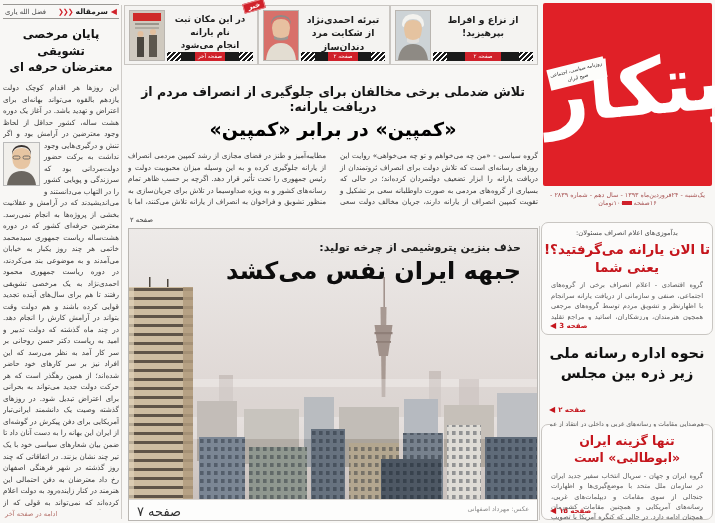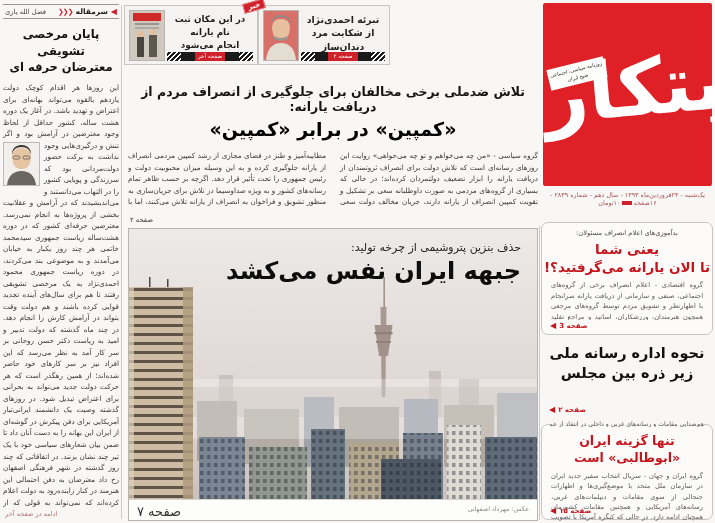--- a/index.html
+++ b/index.html
@@ -58,21 +58,21 @@
   #lead{position:absolute;left:128px;top:84px;width:410px;height:140px;}
   .lead-kick{font-weight:bold;font-size:12.5px;text-align:center;color:#151515;}
   .lead-hl{font-weight:bold;font-size:19px;text-align:center;color:#000;margin-top:4px;letter-spacing:-.5px;}
   .lead-cols{display:flex;gap:14px;margin-top:10px;height:56px;overflow:hidden;}
   .lead-col{flex:1;font-size:7.2px;line-height:1.6;text-align:justify;color:#3c3c3c;}
   .lead-page{position:absolute;left:2px;bottom:0;font-size:6.8px;color:#333;}
   
   #photobox{position:absolute;left:128px;top:228px;width:410px;height:293px;border:1px solid #b9b6b2;
             background:#fff;box-sizing:border-box;}
   #photobox svg{display:block;}
-  .ph-kick{position:absolute;right:16px;top:12px;font-size:11px;font-weight:normal;color:#222;}
+  .ph-kick{position:absolute;right:16px;top:12px;font-size:11px;font-weight:bold;color:#222;}
   .ph-hl{position:absolute;right:16px;top:28px;font-size:24px;font-weight:bold;color:#0d0d0d;}
   .caption{position:absolute;left:0;right:0;bottom:0;height:20px;background:#fdfdfc;border-top:1px solid #d8d5d1;}
   .credit{position:absolute;right:8px;top:5px;font-size:6.4px;color:#8a8a8a;}
   .ph-page{position:absolute;left:8px;top:4px;font-size:13px;color:#333;}
 </style>
 </head>
 <body>
 
 <div id="page">
 
@@ -100,20 +100,38 @@
           <rect x="9" y="13" width="7" height="3" rx="1.5" fill="none" stroke="#555" stroke-width="0.8"></rect>
           <rect x="19" y="13" width="7" height="3" rx="1.5" fill="none" stroke="#555" stroke-width="0.8"></rect>
           <path d="M3 42 Q5 28 17.5 28 Q30 28 32 42 Z" fill="#6b6660"></path>
         </svg>
       </span>
       <span>تنش و درگیری‌هایی وجود نداشت به برکت حضور دولت‌مردانی بود که سرزندگی و پویایی کشور را در التهاب می‌دانستند و می‌اندیشیدند که در آرامش و عقلانیت بخشی از پروژه‌ها به انجام نمی‌رسد. معترضین حرفه‌ای کشور که در دوره هشت‌ساله ریاست جمهوری سیدمحمد خاتمی هر چند روز یکبار به خیابان می‌آمدند و به موضوعی بند می‌کردند، در دوره ریاست جمهوری محمود احمدی‌نژاد به یک مرخصی تشویقی رفتند تا هم برای سال‌های آینده تجدید قوایی کرده باشند و هم دولت وقت بتواند در آرامش کارش را انجام دهد. در چند ماه گذشته که دولت تدبیر و امید به ریاست دکتر حسن روحانی بر سر کار آمد به نظر می‌رسد که این افراد نیز بر سر کارهای خود حاضر شده‌اند؛ از همین رهگذر است که هر حرکت دولت جدید می‌تواند به بحرانی برای اعتراض تبدیل شود. در روزهای گذشته وصیت یک دانشمند ایرانی‌تبار آمریکایی برای دفن پیکرش در گوشه‌ای از ایران این بهانه را به دست آنان داد تا ضمن بیان شعارهای سیاسی خود با یک تیر چند نشان بزنند. در اتفاقاتی که چند روز گذشته در شهر فرهنگی اصفهان رخ داد معترضان به دفن احتمالی این هنرمند در کنار زاینده‌رود به دولت اعلام کرده‌اند که نمی‌تواند به قولی که از دولت گذشته به ارث برده وفادار بماند. البته در اعتراضات روزهای گذشته این افراد گاه بخش‌هایی از نیت اصلی خود را به مثابه نوک بیرون‌زده کوه یخ نشان می‌دادند؛ مثلاً در حالی که به دفن یک آمریکایی در ایران اعتراض می‌شد به ناگهان نسبت به احتمال برگزاری همایش اصلاح‌طلبان در شهر اصفهان نیز هشدار داده می‌شد تا مشخص شود واقعیت این اعتراضات آن نیست که بر پلاکاردها و شعارهای آنان دیده می‌شود.</span>
     </div>
     <div class="cont-note">ادامه در صفحه آخر</div>
   </div>
 
+  <div class="topcard" style="left:390px;width:146px;" dir="rtl">
+    <div class="photo">
+      <svg width="34" height="49" viewBox="0 0 34 49">
+        <rect width="34" height="49" fill="#cdd3d6"></rect>
+        <path d="M8 18 Q8 9 17 9 Q26 9 26 18 L25 24 Q23 30 17 30 Q11 30 9 24 Z" fill="#e5c3a0"></path>
+        <path d="M6 13 Q7 3 17 3 Q27 3 28 13 Q28 16 26 16 Q25 8 17 8 Q9 8 8 16 Q6 16 6 13 Z" fill="#f3f2ee"></path>
+        <path d="M11 27 Q17 31 23 27 L23 31 Q17 34 11 31 Z" fill="#e0dedb"></path>
+        <path d="M2 49 Q4 33 17 33 Q30 33 32 49 Z" fill="#8e8a84"></path>
+      </svg>
+    </div>
+    <div class="ttl">
+      <div>از نزاع و افراط</div>
+      <div>بپرهیزید!</div>
+    </div>
+    <div class="pagebar">
+      <div class="red">صفحه ۲</div>
+    </div>
+  </div>
 
   <div class="topcard" style="left:258px;width:130px;" dir="rtl">
     <div class="photo">
       <svg width="34" height="49" viewBox="0 0 34 49">
         <rect width="34" height="49" fill="#d8706a"></rect>
         <path d="M8 17 Q8 8 17 8 Q26 8 26 17 L25 23 Q23 29 17 29 Q11 29 9 23 Z" fill="#e7c0a0"></path>
         <path d="M7 14 Q7 4 17 4 Q27 4 27 14 L26 11 Q24 6 17 6 Q10 6 8 11 Z" fill="#8e8b88"></path>
         <path d="M10 25 Q17 29 24 25 L24 28 Q17 31 10 28 Z" fill="#9c9691"></path>
         <path d="M2 49 Q4 32 17 32 Q30 32 32 49 Z" fill="#e3ddd2"></path>
       </svg>
@@ -235,22 +253,22 @@
     <div class="ph-hl" dir="rtl">جبهه ایران نفس می‌کشد</div>
     <div class="caption">
       <div class="credit" dir="rtl">عکس: مهرداد اصفهانی</div>
       <div class="ph-page">صفحه ۷</div>
     </div>
   </div>
 
   <div class="teaser" style="top:222px;height:113px;" dir="rtl">
     <div class="kick">بدآموزی‌های اعلام انصراف مسئولان:</div>
     <div class="hl-red">
+      <div>تا الان یارانه می‌گرفتید؟!</div>
       <div>یعنی شما</div>
-      <div>تا الان یارانه می‌گرفتید؟!</div>
     </div>
     <div class="body" style="height:40px;">گروه اقتصادی - اعلام انصراف برخی از گروه‌های اجتماعی، صنفی و سازمانی از دریافت یارانه سرانجام با اظهارنظر و تشویق مردم توسط گروه‌های مرجعی همچون هنرمندان، ورزشکاران، اساتید و مراجع تقلید تأثیرات مثبتی بر انصراف مردم ایران داشت.</div>
     <div class="pagelink" dir="rtl">
       <span>صفحه 3</span>
       <span class="arr">◀</span>
     </div>
   </div>
 
   <div id="teaser2" style="top:344px;height:72px;" dir="rtl">
     <div class="hl-blk">

